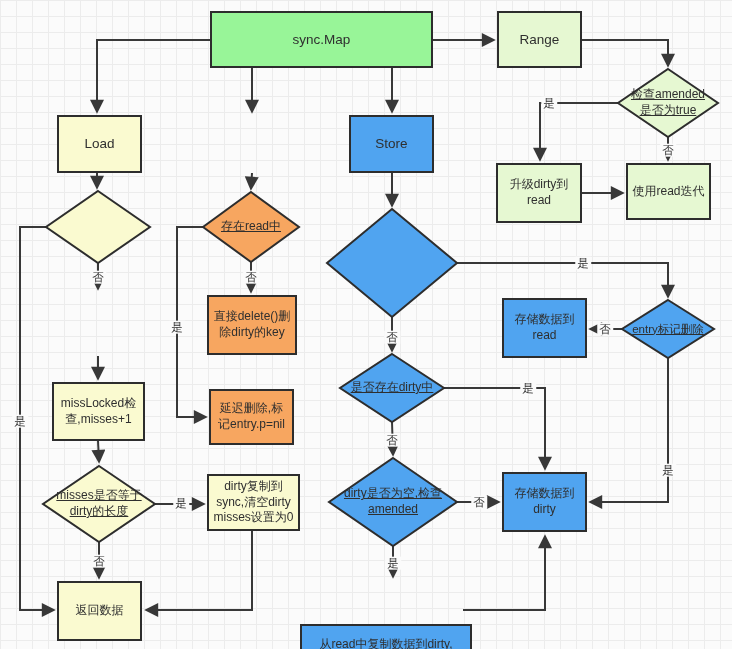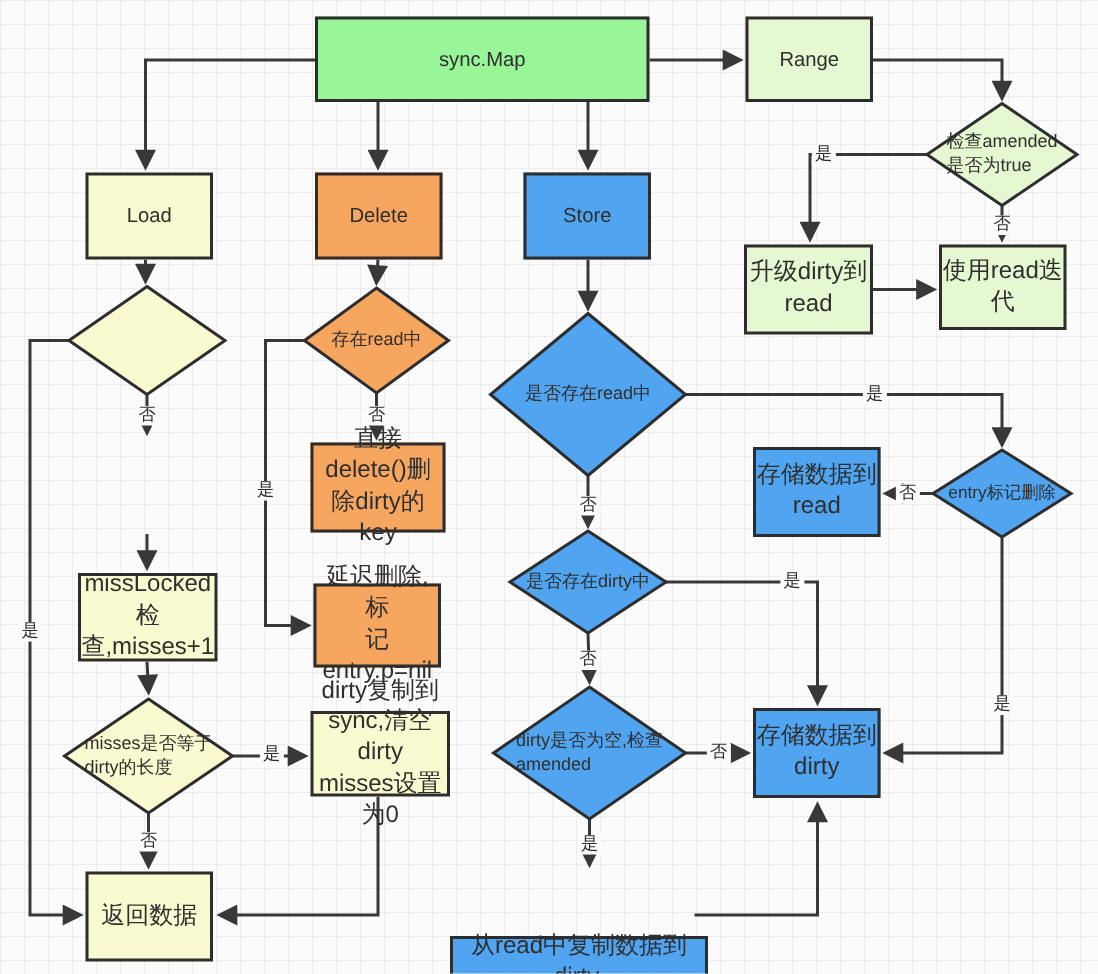--- a/index.html
+++ b/index.html
@@ -12,26 +12,26 @@
       linear-gradient(90deg, #ececec 1px, transparent 1px),
       linear-gradient(#e2e2e2 1px, transparent 1px),
       linear-gradient(90deg, #e2e2e2 1px, transparent 1px);
     background-size:16px 16px,16px 16px,80px 80px,80px 80px;
     color:#2f2f2f;
   }
   svg.layer{position:absolute;left:0;top:0;width:732px;height:649px;}
   .node{
     position:absolute;box-sizing:border-box;border:2px solid #2d2d2d;
     display:flex;align-items:center;justify-content:center;text-align:center;
-    font-size:16px;line-height:1.3;white-space:pre-line;z-index:2;
+    font-size:12px;line-height:1.3;white-space:pre-line;z-index:2;
   }
   .node.big{font-size:13.5px;}
   .dtext{
     position:absolute;display:flex;align-items:center;justify-content:center;
-    text-align:left;font-size:12px;line-height:1.3;white-space:pre-line;z-index:2;
+    text-align:center;font-size:12px;line-height:1.3;white-space:pre-line;z-index:2;text-decoration:underline;
   }
   .dtext.sm{font-size:11.5px;}
   .elabel{
     position:absolute;transform:translate(-50%,-50%);
     font-size:11.5px;color:#2f2f2f;background:#fbfbfb;padding:0 2px;
     z-index:3;line-height:1.1;
   }
   .footer{
     position:absolute;left:545px;top:558px;width:176px;text-align:center;
     font-size:12.5px;line-height:1.28;color:#3c3c3c;z-index:2;white-space:pre-line;
@@ -87,21 +87,20 @@
     <polygon class="diamond" points="392,209 457,263 392,317 327,263" fill="#50a4f0"></polygon>
     <polygon class="diamond" points="668,300 714,329 668,358 622,329" fill="#50a4f0"></polygon>
     <polygon class="diamond" points="392,354 444,388 392,422 340,388" fill="#50a4f0"></polygon>
     <polygon class="diamond" points="99,466 155,504 99,542 43,504" fill="#fafad0"></polygon>
     <polygon class="diamond" points="393,458 457,502 393,546 329,502" fill="#50a4f0"></polygon>
   </svg>
 
   <div class="node big" style="left: 210px; top: 11px; width: 223px; height: 57px; background-color: rgb(152, 245, 152);">sync.Map</div>
   <div class="node big" style="left: 497px; top: 11px; width: 85px; height: 57px; background-color: rgb(230, 248, 210);">Range</div>
   <div class="node big" style="left: 57px; top: 115px; width: 85px; height: 58px; background-color: rgb(250, 250, 208);">Load</div>
-  <div class="node big" style="left: 210px; top: 115px; width: 85px; height: 58px; background-color: rgb(247, 166, 96);">Delete</div>
   <div class="node big" style="left: 349px; top: 115px; width: 85px; height: 58px; background-color: rgb(80, 164, 240);">Store</div>
   <div class="node" style="left: 496px; top: 163px; width: 86px; height: 60px; background-color: rgb(230, 248, 210);">升级dirty到
 read</div>
   <div class="node" style="left: 626px; top: 163px; width: 85px; height: 57px; background-color: rgb(230, 248, 210);">使用read迭代</div>
   <div class="node" style="left: 207px; top: 295px; width: 90px; height: 60px; background-color: rgb(247, 166, 96);">直接delete()删
 除dirty的key</div>
   <div class="node" style="left: 52px; top: 382px; width: 93px; height: 59px; background-color: rgb(250, 250, 208);">missLocked检
 查,misses+1</div>
   <div class="node" style="left: 209px; top: 389px; width: 85px; height: 56px; background-color: rgb(247, 166, 96);">延迟删除,标
 记entry.p=nil</div>
@@ -112,21 +111,20 @@
 misses设置为0</div>
   <div class="node" style="left: 502px; top: 472px; width: 85px; height: 60px; background-color: rgb(80, 164, 240);">存储数据到
 dirty</div>
   <div class="node" style="left: 57px; top: 581px; width: 85px; height: 60px; background-color: rgb(250, 250, 208);">返回数据</div>
   <div class="node" style="left: 300px; top: 580px; width: 172px; height: 57px; background-color: rgb(80, 164, 240); margin-top: 44px;">从read中复制数据到dirty,
 修改amended为true</div>
 
   <div class="dtext" style="left:616px;top:81px;width:104px;height:44px;">检查amended
 是否为true</div>
   <div class="dtext" style="left:206px;top:217px;width:90px;height:20px;">存在read中</div>
-  <div class="dtext" style="left:337px;top:253px;width:110px;height:20px;">是否存在read中</div>
   <div class="dtext sm" style="left:616px;top:319px;width:104px;height:20px;">entry标记删除</div>
   <div class="dtext" style="left:337px;top:378px;width:110px;height:20px;">是否存在dirty中</div>
   <div class="dtext" style="left:46px;top:482px;width:106px;height:44px;">misses是否等于
 dirty的长度</div>
   <div class="dtext" style="left:331px;top:480px;width:124px;height:44px;">dirty是否为空,检查
 amended</div>
 
   <div class="elabel" style="left:549px;top:103px;">是</div>
   <div class="elabel" style="left:668px;top:150px;">否</div>
   <div class="elabel" style="left:20px;top:421px;">是</div>

